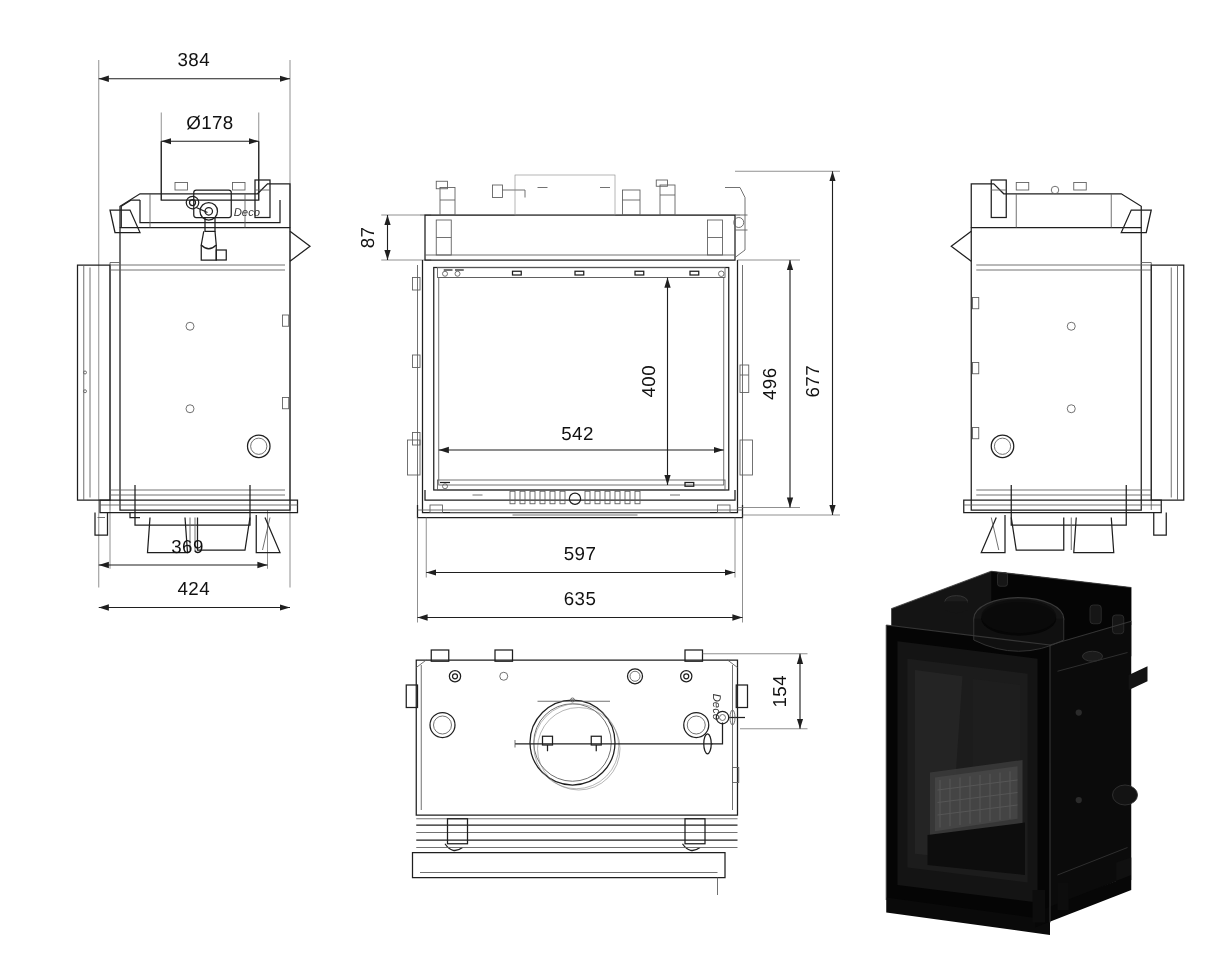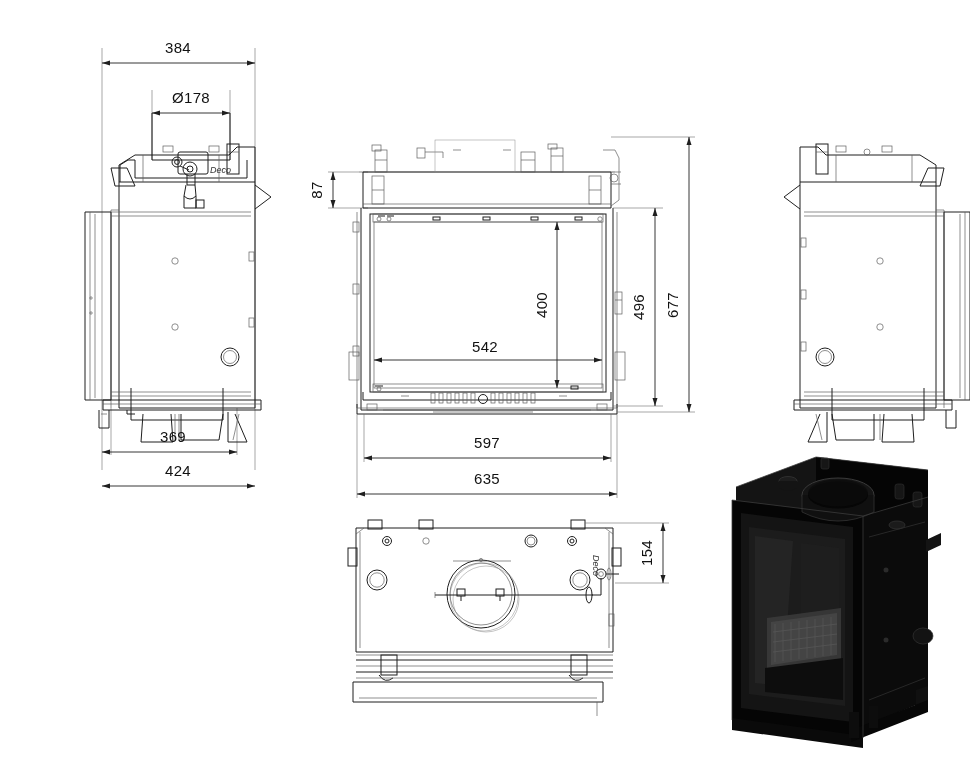--- a/index.html
+++ b/index.html
@@ -1,21 +1,21 @@
 <!DOCTYPE html>
 <html><head>
 <meta charset="utf-8">
 <style>
   html,body{margin:0;padding:0;background:#ffffff;}
   body{
     width:970px;height:766px;position:relative;overflow:hidden;
     font-family:"Liberation Sans", sans-serif;
     color:#1a1a1a;
   }
-  #sheet{position:absolute;inset:0;width:868px;height:766px;margin-left:23px;}
+  #sheet{position:absolute;inset:0;width:868px;height:766px;}
   .dimtext{
     font-family:"Liberation Sans", sans-serif;
     font-size:15px;
     fill:#111111;
     letter-spacing:0.3px;
   }
   .brand{
     font-family:"Liberation Sans", sans-serif;
     font-size:9px;
     fill:#333333;

